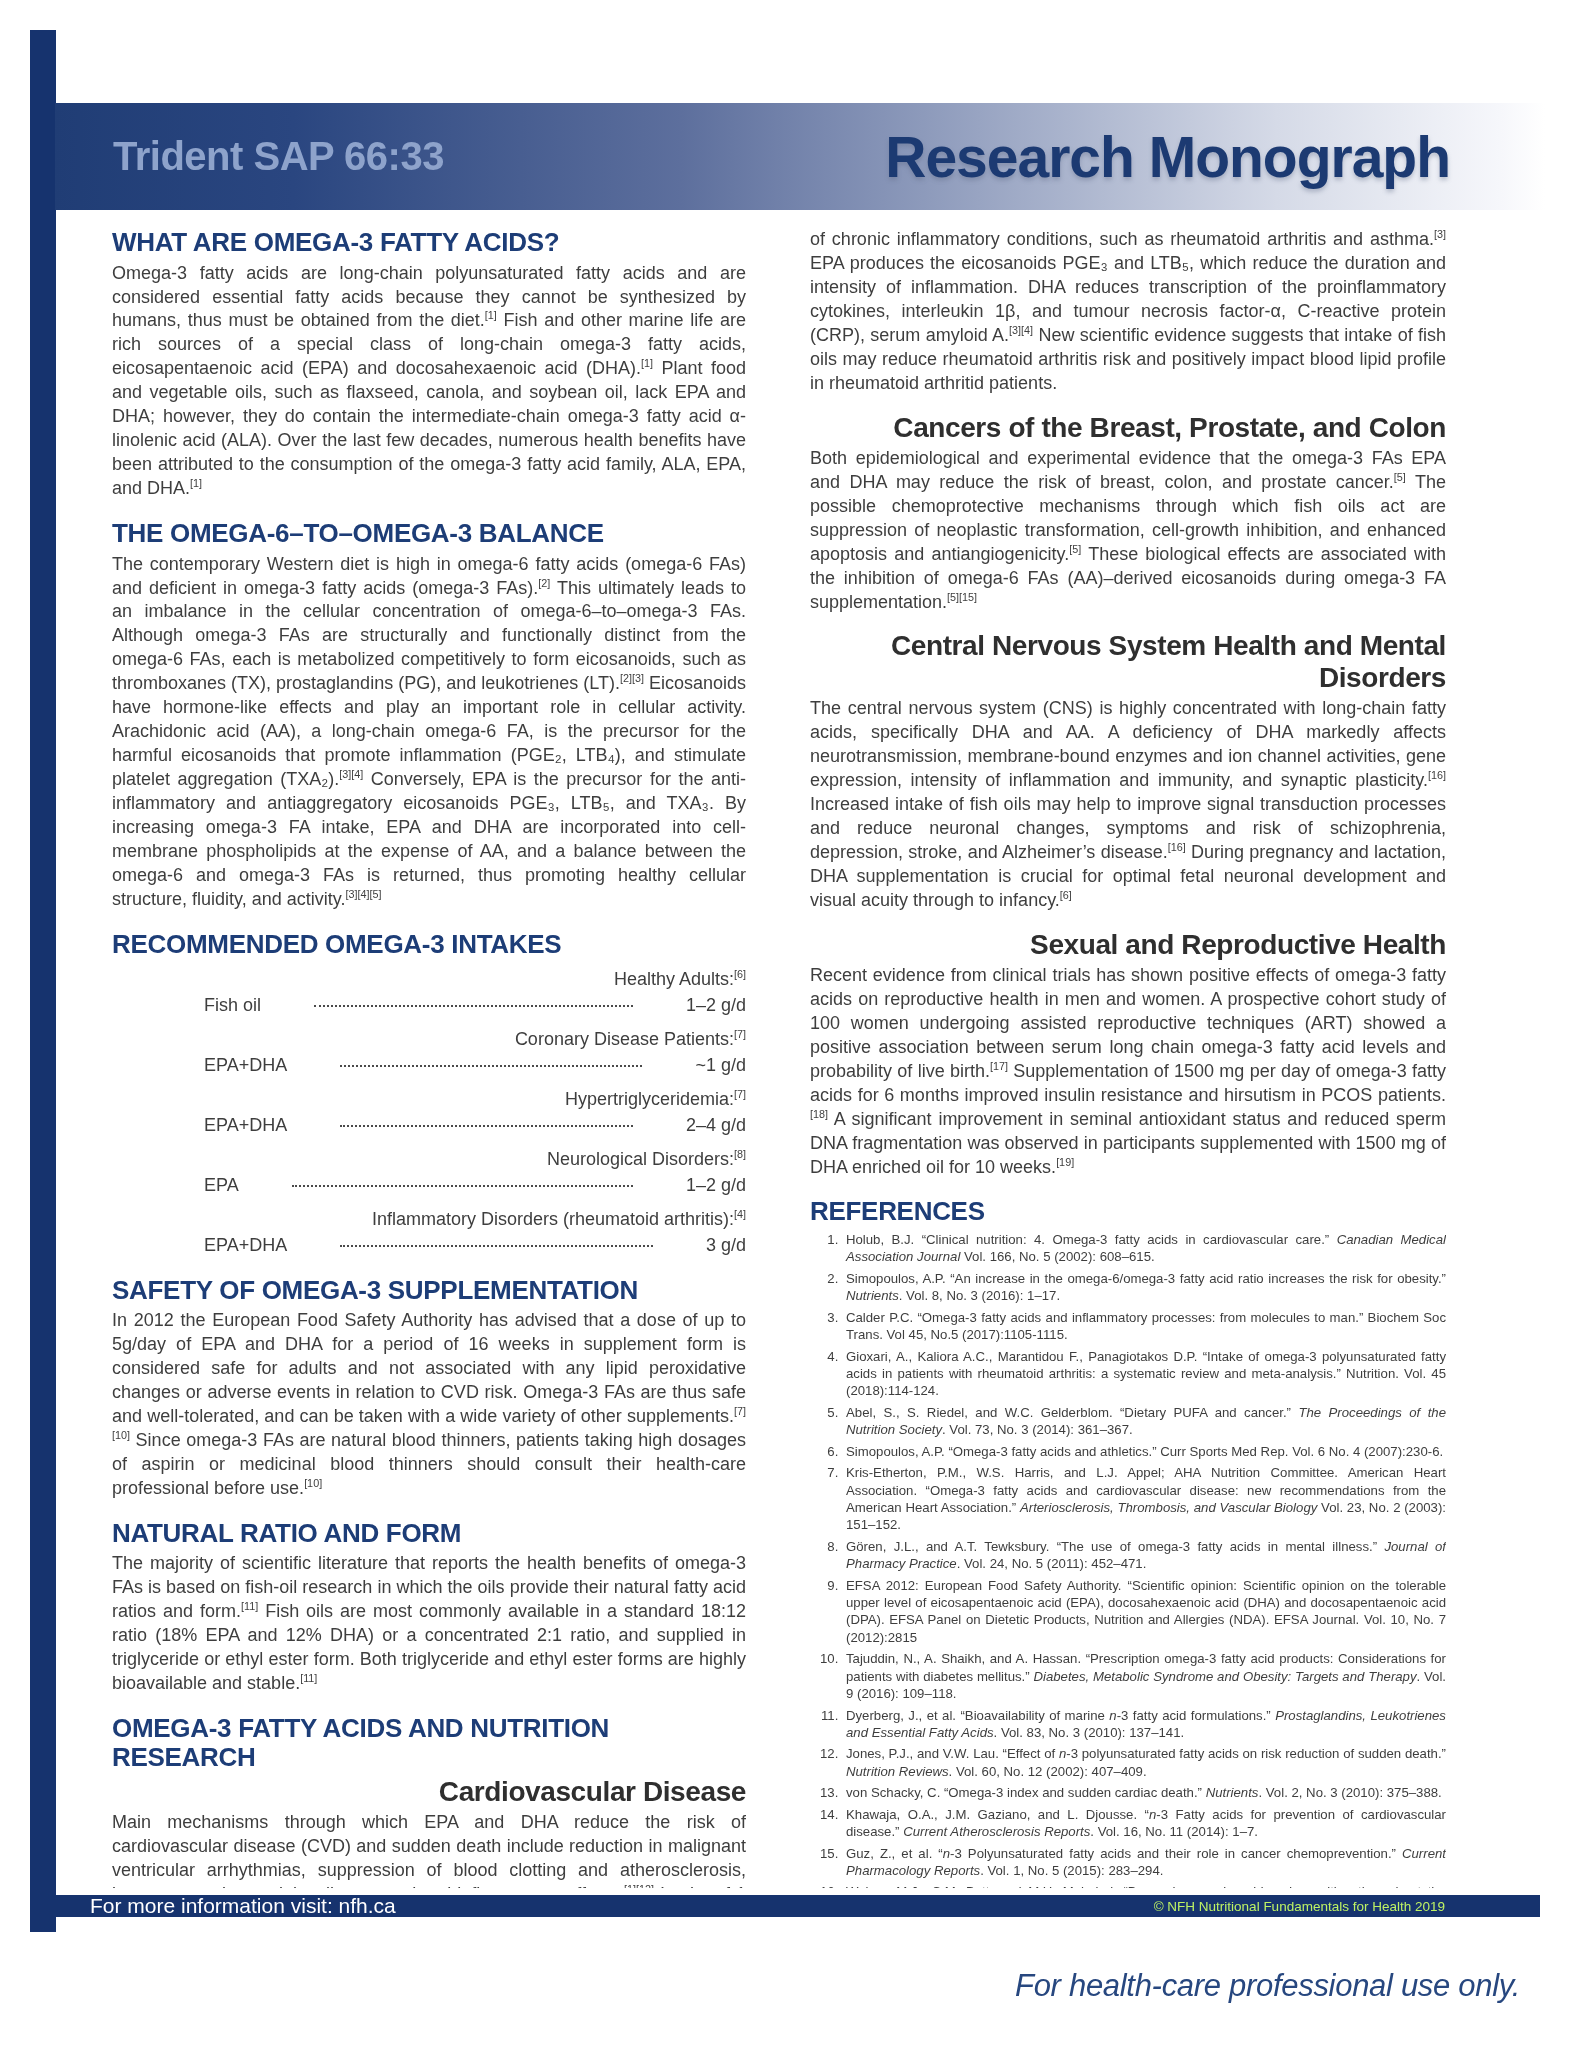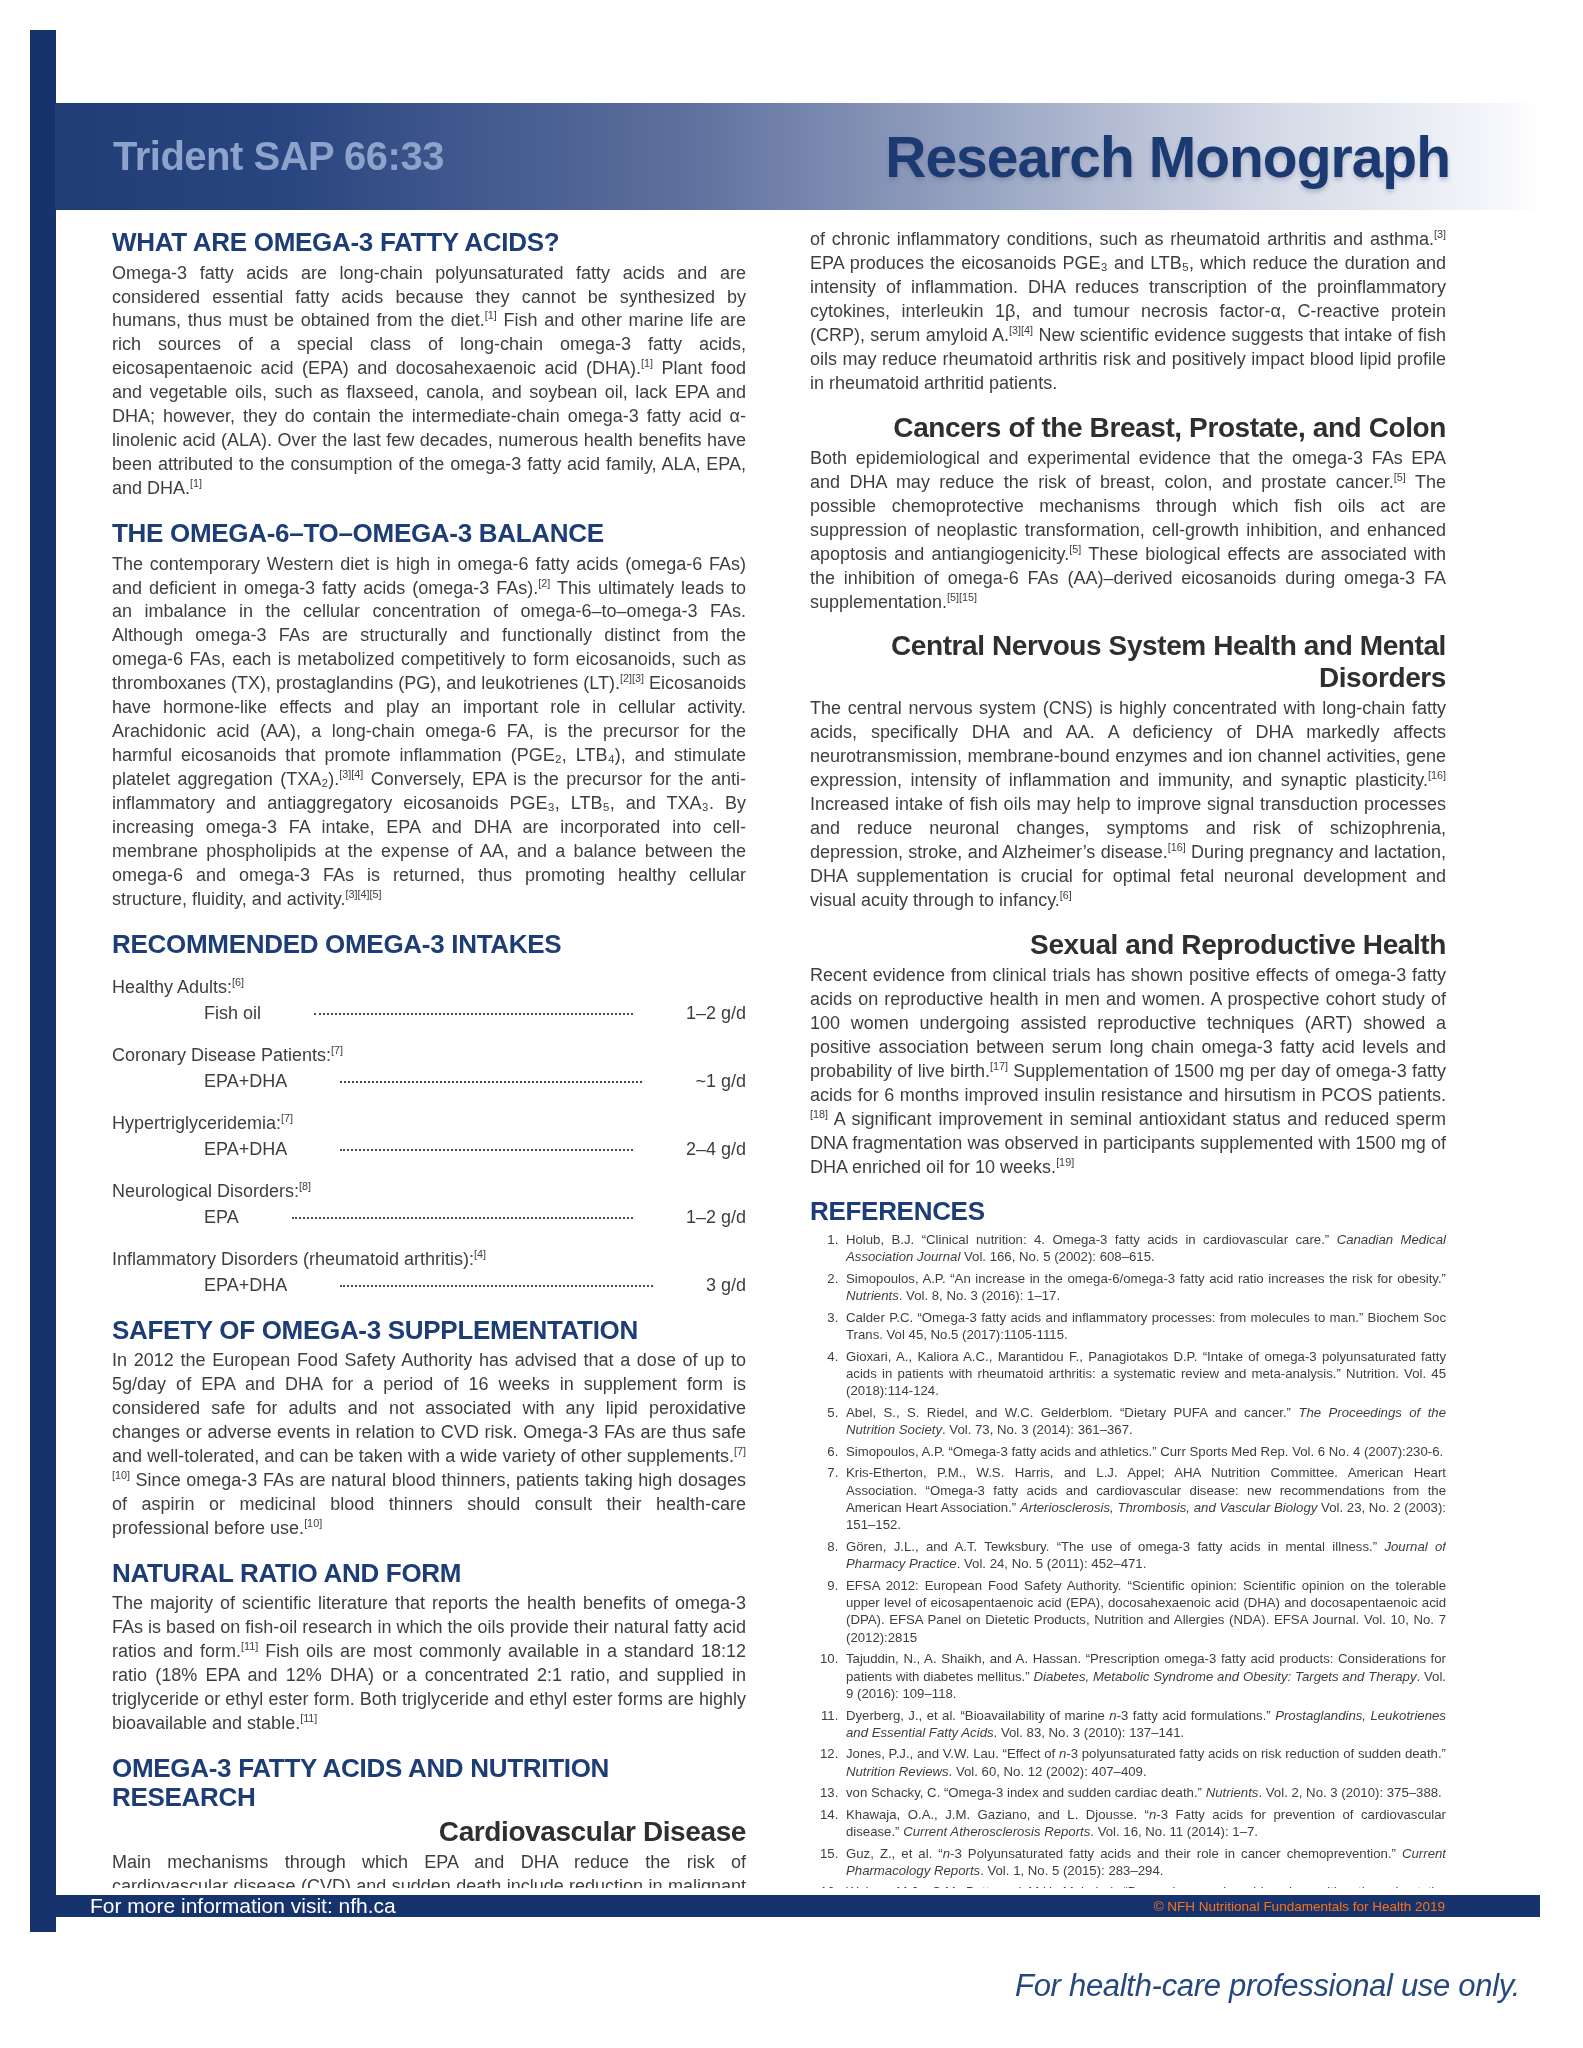--- a/index.html
+++ b/index.html
@@ -71,21 +71,21 @@
     line-height:1.12;
     font-weight:700;
     letter-spacing:-0.4px;
     color:#2f2f2f;
     text-align:right;
   }
   .first{margin-top:0;}
   p.body{margin:0 0 6px 0;}
   sup{font-size:60%;line-height:0;vertical-align:super;}
   
-  .intake-label{margin-top:18px;text-align:left;}
+  .intake-label{margin-top:10px;text-align:right;}
   .intake-row{
     display:flex;
     align-items:baseline;
     padding-left:92px;
     margin:2px 0;
     gap:45px;
   }
   .intake-item{white-space:nowrap;}
   .leader{
     flex:1;
@@ -113,21 +113,21 @@
     align-items:center;
     justify-content:space-between;
   }
   .footer-info{
     padding-left:46px;
     color:#ffffff;
     font-size:21px;
   }
   .footer-copy{
     padding-right:95px;
-    color:#f97316;
+    color:#bef264;
     font-size:13.5px;
   }
   .tagline{
     position:absolute;
     right:63px; top:1968px;
     font-style:italic;
     font-size:31px;
     color:#27477f;
     letter-spacing:-0.3px;
   }

